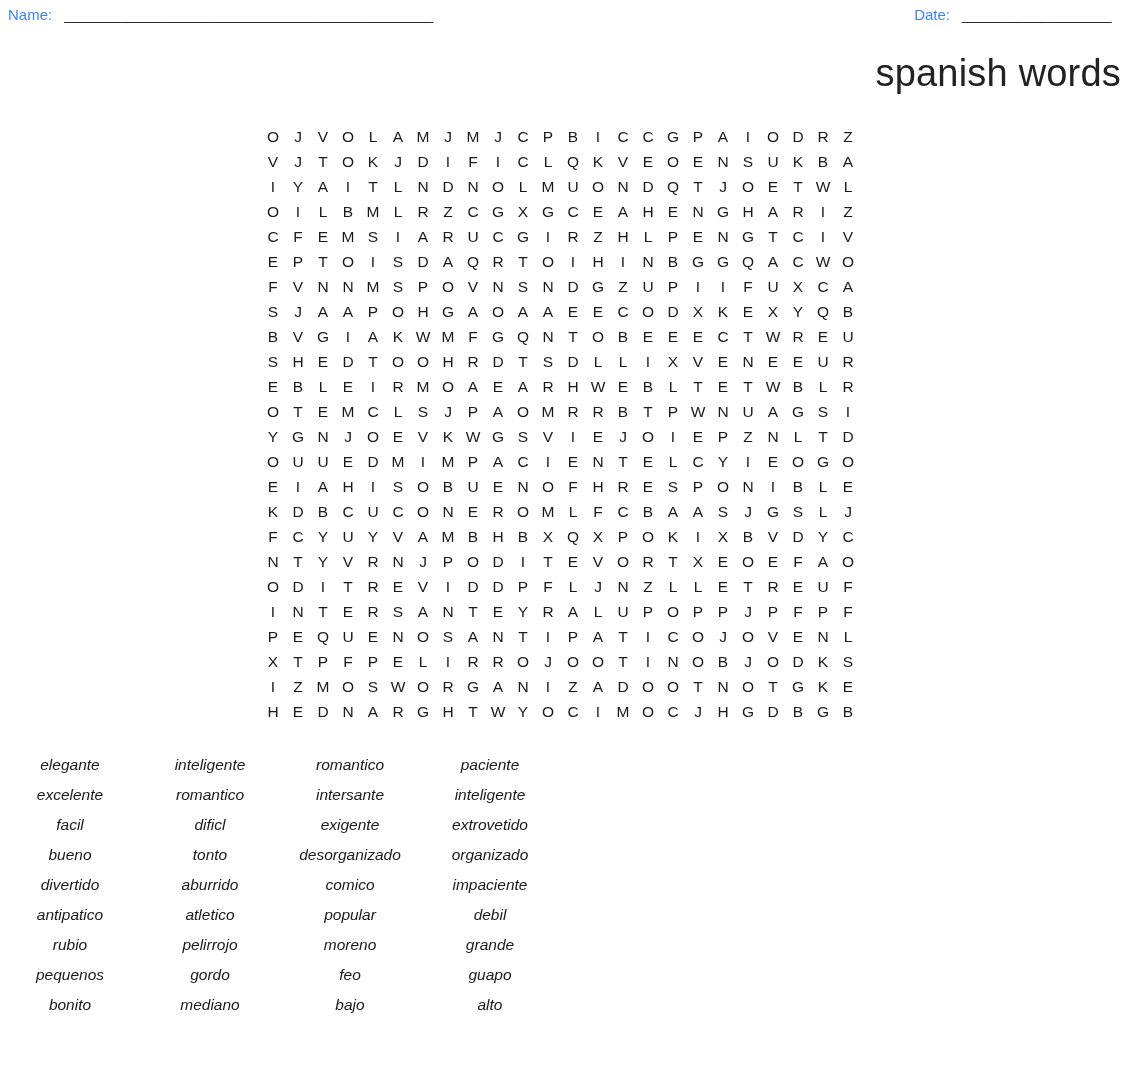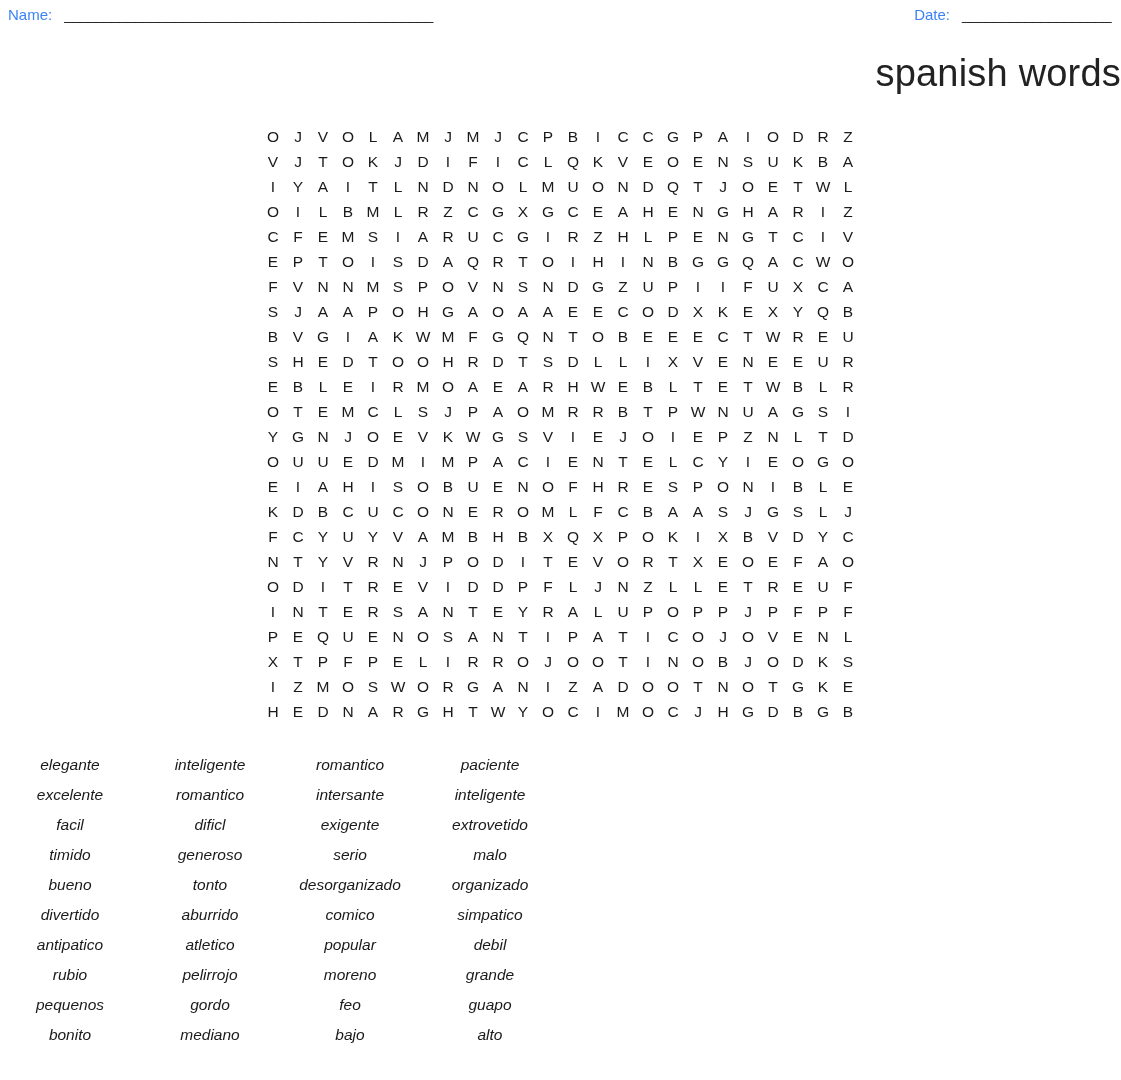--- a/index.html
+++ b/index.html
@@ -772,36 +772,30 @@
       <span class="word-cell">intersante</span>
       <span class="word-cell">inteligente</span>
     </div>
     <div class="word-row">
       <span class="word-cell">facil</span>
       <span class="word-cell">dificl</span>
       <span class="word-cell">exigente</span>
       <span class="word-cell">extrovetido</span>
     </div>
     <div class="word-row">
-      <span class="word-cell">timido</span>
-      <span class="word-cell">generoso</span>
-      <span class="word-cell">serio</span>
-      <span class="word-cell">malo</span>
-    </div>
-    <div class="word-row">
       <span class="word-cell">bueno</span>
       <span class="word-cell">tonto</span>
       <span class="word-cell">desorganizado</span>
       <span class="word-cell">organizado</span>
     </div>
     <div class="word-row">
       <span class="word-cell">divertido</span>
       <span class="word-cell">aburrido</span>
       <span class="word-cell">comico</span>
-      <span class="word-cell">simpatico</span>
+      <span class="word-cell">impaciente</span>
     </div>
     <div class="word-row">
       <span class="word-cell">antipatico</span>
       <span class="word-cell">atletico</span>
       <span class="word-cell">popular</span>
       <span class="word-cell">debil</span>
     </div>
     <div class="word-row">
       <span class="word-cell">rubio</span>
       <span class="word-cell">pelirrojo</span>

